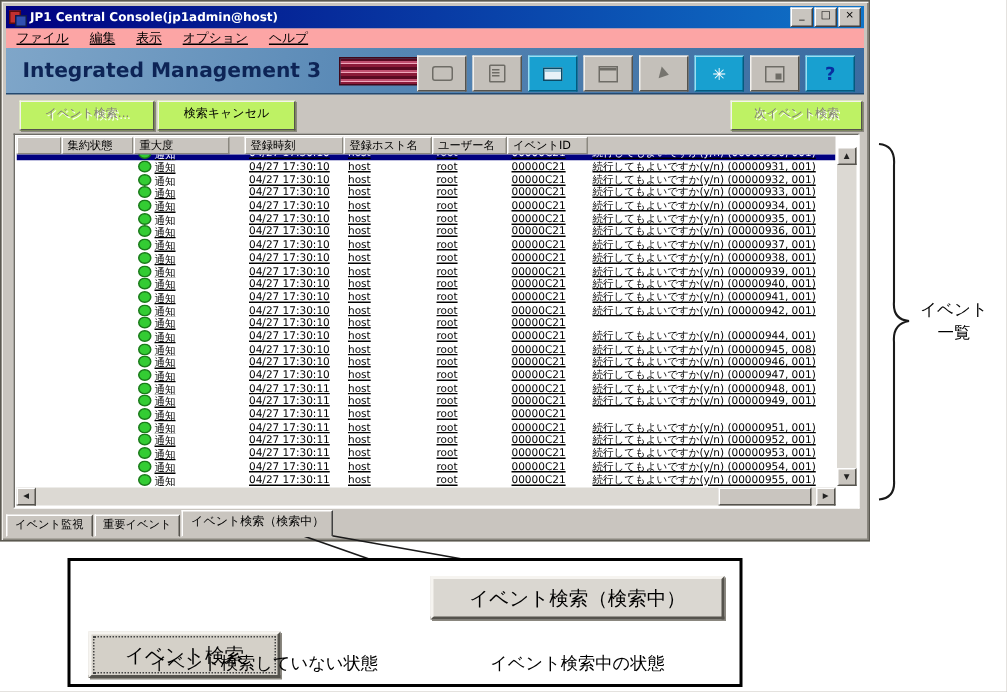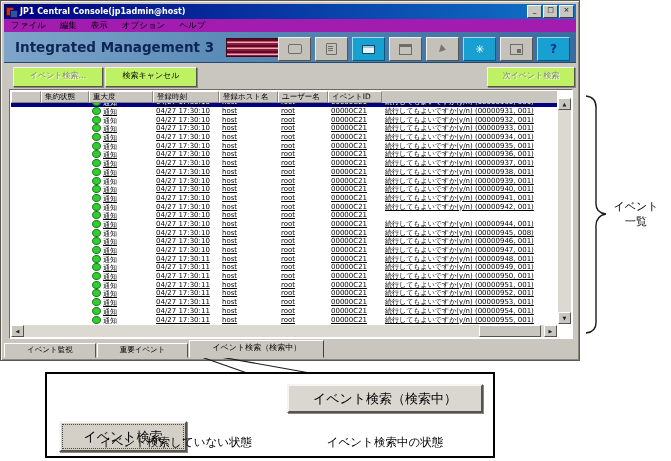--- a/index.html
+++ b/index.html
@@ -10,22 +10,22 @@
           border:1px solid #5a5850;box-shadow:inset 1px 1px 0 #f4f2ee, inset -1px -1px 0 #8a877f;}
   .titlebar{position:absolute;left:3px;top:3px;right:3px;height:15px;
             background:linear-gradient(to right,#000080,#1074c8);
             display:flex;align-items:center;padding:0 2px;}
   .app-icon{width:11px;height:11px;margin-right:3px;position:relative;flex:0 0 auto;}
   .app-icon .a{position:absolute;left:0;top:1px;width:6px;height:7px;background:#c03030;border:1px solid #5a0d0d;}
   .app-icon .b{position:absolute;left:4px;top:4px;width:6px;height:6px;background:#3050b0;border:1px solid #101a50;}
   .title-text{color:#fff;font-size:8px;font-weight:bold;white-space:nowrap;flex:1 1 auto;}
   .tb-btn{width:13px;height:11px;background:#c9c5bf;border:1px solid;border-color:#fff #404040 #404040 #fff;
           font-size:7px;line-height:9px;text-align:center;color:#000;margin-left:1px;flex:0 0 auto;}
-  .menubar{position:absolute;left:3px;top:18px;right:3px;height:13px;background:#a21caf;
-           display:flex;align-items:center;font-size:8.5px;}
+  .menubar{position:absolute;left:3px;top:18px;right:3px;height:13px;background:#fca5a5;
+           display:flex;align-items:center;font-size:8.5px;text-decoration:underline;}
   .menu-item{padding:0 7px;white-space:nowrap;}
   .banner{position:absolute;left:3px;top:31px;right:3px;height:30px;
           background:linear-gradient(105deg,#7fa6c9 0%,#5586b4 45%,#3a6ba0 100%);
           border-bottom:1px solid #24496f;}
   .banner-title{position:absolute;left:11px;top:7px;font-size:13.5px;font-weight:bold;color:#0d2456;white-space:nowrap;}
   .logo-strip{position:absolute;left:222px;top:6px;width:56px;height:17px;border:1px solid #40081a;
               background:repeating-linear-gradient(180deg,#5a0a22 0 2px,#c05070 2px 3px,#f0a8bc 3px 4px,#8a1a38 4px 6px);}
   .tool-strip{position:absolute;right:6px;top:5px;display:flex;gap:4px;}
   .tool-btn{width:31px;height:22px;background:#c4c0ba;border:1px solid;border-color:#f2f0ec #55534d #55534d #f2f0ec;
             display:flex;align-items:center;justify-content:center;}
@@ -46,41 +46,41 @@
   .act-btn.disabled{color:#827f78;text-shadow:1px 1px 0 #fff;}
   
   .table-frame{position:absolute;left:8px;top:66px;width:562px;height:248px;
                border:1px solid;border-color:#6e6c66 #fff #fff #6e6c66;background:#fff;}
   .thead{position:absolute;left:1px;top:1px;width:546px;height:12px;display:flex;background:#c9c5bf;}
   .th{border-right:1px solid #8a877f;border-top:1px solid #fff;border-left:1px solid #fff;border-bottom:1px solid #8a877f;
       font-size:7.5px;line-height:10px;padding-left:3px;overflow:hidden;white-space:nowrap;box-sizing:border-box;}
   .tbody{position:absolute;left:1px;top:13px;width:546px;height:221px;background:#fff;overflow:hidden;text-decoration:underline;}
   .trow{display:flex;height:8.7px;font-size:7px;line-height:8.7px;white-space:nowrap;}
   .trow .c{overflow:hidden;padding-left:3px;box-sizing:border-box;flex:0 0 auto;}
-  .c0{width:30px;} .c1{width:48px;} .c2{width:64px;} .c3{width:66px;}
+  .c0{width:30px;} .c1{width:48px;} .c2{width:64px;} .c3{width:66px;margin-left:10px;}
   .c4{width:59px;} .c5{width:50px;} .c6{width:54px;} .c7{flex:1 1 auto !important;}
   .sev-dot{display:inline-block;width:7px;height:6px;border-radius:50%;background:#33cc33;
            border:1px solid #1a7a1a;vertical-align:-1px;margin-right:2px;}
   .partial-clip{height:4px;overflow:hidden;}
   .partial-clip .trow{margin-top:-5px;}
   .trow.selected{background:#000080;color:#fff;}
   
   .vscroll{position:absolute;right:1px;top:8px;bottom:14px;width:13px;background:#dcd9d3;}
   .hscroll{position:absolute;left:1px;bottom:1px;right:15px;height:12px;background:#dcd9d3;display:flex;}
   .sc-btn{width:13px;height:100%;background:#c9c5bf;border:1px solid;border-color:#fff #55534d #55534d #fff;
           font-size:5px;text-align:center;line-height:10px;color:#222;flex:0 0 auto;box-sizing:border-box;}
   .vscroll .sc-btn{width:100%;height:12px;position:absolute;left:0;}
   .sc-up{top:0;} .sc-dn{bottom:0;}
   .h-track{flex:1 1 auto;position:relative;}
   .h-thumb{position:absolute;right:3px;top:0;width:62px;height:100%;background:#c9c5bf;
            border:1px solid;border-color:#fff #55534d #55534d #fff;box-sizing:border-box;}
   
   .tabs{position:absolute;left:3px;top:341px;display:flex;align-items:flex-end;height:16px;}
   .tab{height:13px;background:#c9c5bf;border:1px solid;border-color:#fff #55534d #c9c5bf #fff;
-       font-size:7.5px;line-height:12px;padding:0 22px;white-space:nowrap;margin-right:1px;}
+       font-size:7.5px;line-height:12px;padding:0 5px;white-space:nowrap;margin-right:1px;}
   .tab.active{height:16px;font-size:8px;line-height:14px;border-color:#fff #404040 #c9c5bf #fff;position:relative;z-index:2;}
   
   .overlay{position:absolute;left:0;top:0;width:671px;height:461px;pointer-events:none;}
   .event-list-label{position:absolute;left:604px;top:199px;width:64px;text-align:center;
                     font-size:11px;line-height:15px;color:#000;}
   
   .callout{position:absolute;left:45px;top:372px;width:450px;height:86px;background:#fff;border:2px solid #000;box-sizing:border-box;}
   .co-btn{position:absolute;background:#d4d0c8;border:2px solid;border-color:#f6f4f0 #55534d #55534d #f6f4f0;
           box-shadow:1px 1px 0 #8a877f;font-size:13px;display:flex;align-items:center;justify-content:center;white-space:nowrap;box-sizing:border-box;}
   .co-btn.idle{left:12px;top:11px;width:128px;height:31px;outline:1px dotted #444;outline-offset:-4px;margin-top:36px;}
@@ -362,21 +362,20 @@
     <div class="c c7">続行してもよいですか(y/n) (00000949, 001)</div>
   </div>
           <div class="trow">
     <div class="c c0"></div>
     <div class="c c1"></div>
     <div class="c c2"><span class="sev-dot"></span><span>通知</span></div>
     <div class="c c3">04/27 17:30:11</div>
     <div class="c c4">host</div>
     <div class="c c5">root</div>
     <div class="c c6">00000C21</div>
-    <div class="c c7">続行してもよいですか(y/n) (00000950, 001)</div>
   </div>
           <div class="trow">
     <div class="c c0"></div>
     <div class="c c1"></div>
     <div class="c c2"><span class="sev-dot"></span><span>通知</span></div>
     <div class="c c3">04/27 17:30:11</div>
     <div class="c c4">host</div>
     <div class="c c5">root</div>
     <div class="c c6">00000C21</div>
     <div class="c c7">続行してもよいですか(y/n) (00000951, 001)</div>

